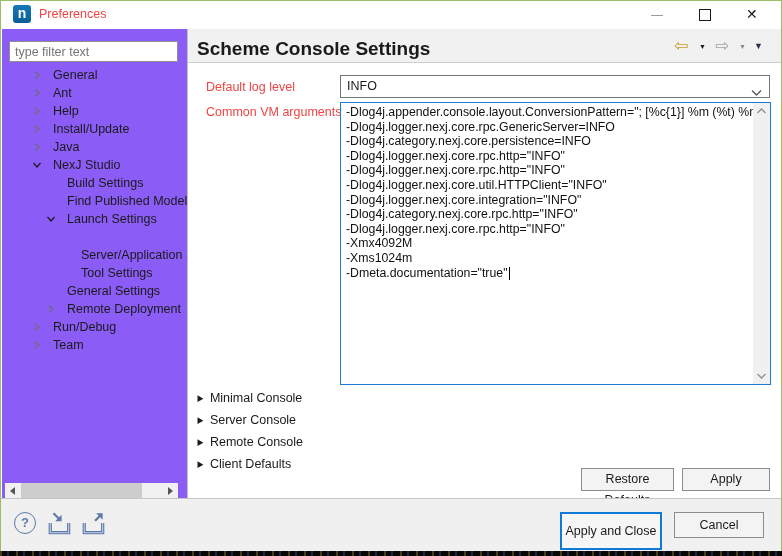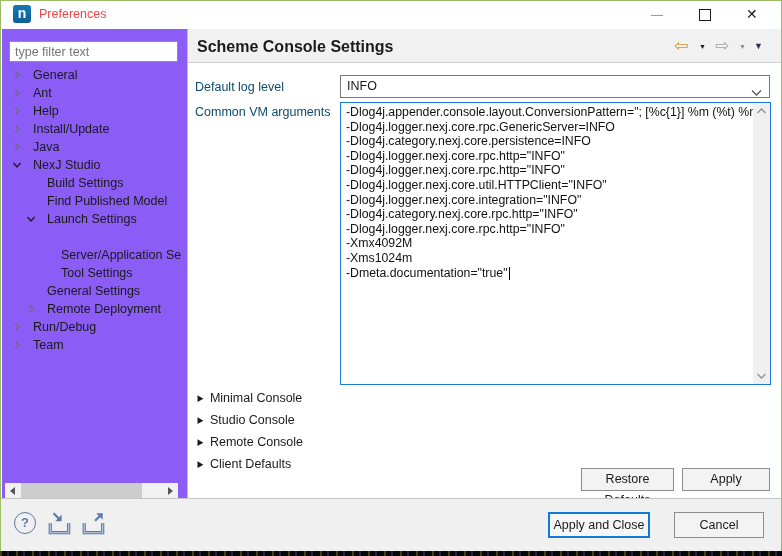--- a/index.html
+++ b/index.html
@@ -21,21 +21,21 @@
   .btn-min { left:640px; } .btn-max { left:688px; } .btn-close { left:736px; }
   .min-glyph { position:absolute; left:10px; top:14px; width:12px; height:1px; background:#9a9a9a; }
   .max-glyph { position:absolute; left:10px; top:8px; width:12px; height:12px; border:1.5px solid #1a1a1a; }
   .close-glyph { position:absolute; left:9px; top:5px; font-size:14px; color:#1a1a1a; }
 
   
   .sidebar { position:absolute; left:1px; top:28px; width:185px; height:469px; background:#8b5cf6; overflow:hidden; }
   .filter-input { position:absolute; left:7px; top:12px; width:169px; height:21px;
       border:1px solid #8f8f8f; font-family:inherit; font-size:12.5px; padding:0 5px; color:#1a1a1a; outline:none; }
   .filter-input::placeholder { color:#757575; opacity:1; }
-  .tree { position:absolute; left:0; top:37px; width:185px; }
+  .tree { position:absolute; left:0; top:37px; width:185px;padding-left:20px; }
   .tree-row { height:18px; line-height:18px; white-space:nowrap; font-size:12.5px; color:#1a1a1a;
               display:flex; align-items:center; overflow:hidden; }
   .chev { display:inline-block; width:10px; height:10px; flex:0 0 10px; margin-right:8px; position:relative; }
   .chev svg { position:absolute; left:0; top:0; }
   .tree-label { padding:1px 3px; }
   .tree-row.selected .tree-label { background:#dcdcdc; }
   .tree-hscroll { position:absolute; left:3px; top:454px; width:173px; height:16px; background:#f1f1f1; }
   .hs-btn { position:absolute; top:0; width:16px; height:16px; }
   .hs-left { left:0; } .hs-right { right:0; }
   .tri-l { position:absolute; left:5px; top:4px; width:0; height:0;
@@ -44,30 +44,30 @@
            border-top:4px solid transparent; border-bottom:4px solid transparent; border-left:5px solid #555; }
   .hs-thumb { position:absolute; left:16px; top:0; width:121px; height:16px; background:#cdcdcd; }
 
   .vsep { position:absolute; left:186px; top:28px; width:1px; height:469px; background:#c0c0c0; }
   .hsep { position:absolute; left:0; top:497px; width:780px; height:1px; background:#c6c6c6; }
 
   
   .rpanel { position:absolute; left:187px; top:28px; width:593px; height:469px; background:#fff; }
   .band { position:absolute; left:0; top:0; width:593px; height:34px; background:#f1f1f1;
           border-bottom:1px solid #cfcfcf; }
-  .band-title { position:absolute; left:9px; top:9px; font-size:16px; font-weight:bold; color:#1a1a1a; }
+  .band-title { position:absolute; left:9px; top:9px; font-size:19px; font-weight:bold; color:#1a1a1a; }
   .nav-glyph { position:absolute; top:7px; font-size:17px; line-height:20px; }
   .back-arrow { left:486px; color:#c8992e; }
   .fwd-arrow { left:527px; color:#a0a0a0; }
   .dd { position:absolute; top:14px; font-size:7px; }
   .dd-back { left:511px; color:#1a1a1a; }
   .dd-fwd { left:551px; color:#8a8a8a; }
   .dd-view { left:566px; top:12px; font-size:9px; color:#352a4d; }
 
-  .form-label { position:absolute; left:7px; font-size:12.5px; color:#0c4a6e; }
+  .form-label { position:absolute; left:18px; font-size:12.5px; color:#ef4444; }
   .log-select { position:absolute; left:152px; top:46px; width:430px; height:23px; background:#fff;
                 border:1px solid #777; font-size:12.5px; color:#1a1a1a; line-height:21px; padding-left:6px; }
   .sel-chev { position:absolute; right:7px; top:7px; }
 
   .vm-box { position:absolute; left:152px; top:73px; width:431px; height:283px; background:#fff;
             border:1px solid #1b7bd4; overflow:hidden; }
   .vm-lines { position:absolute; left:5px; top:2px; right:20px; font-size:12.3px; color:#111;
               line-height:14.6px; white-space:nowrap; }
   .caret { display:inline-block; width:0; height:13px; border-left:1px solid #000;
            vertical-align:text-bottom; margin-left:1px; }
@@ -85,21 +85,21 @@
   .btn-restore { left:393px; top:439px; width:93px; height:23px; line-height:21px; }
   .btn-apply   { left:494px; top:439px; width:88px; height:23px; line-height:21px; }
 
   
   .bottombar { position:absolute; left:0; top:498px; width:780px; height:52px; background:#f0f0f0; }
   .help-circle { position:absolute; left:13px; top:13px; width:22px; height:22px; border-radius:50%;
                  border:1.5px solid #5d7aa8; color:#5d7aa8; font-size:13px; font-weight:bold;
                  text-align:center; line-height:19px; }
   .io-icon { position:absolute; top:13px; width:26px; height:24px; }
   .icon-import { left:46px; } .icon-export { left:80px; }
-  .btn-apply-close { left:547px; top:13px; width:102px; height:26px; line-height:22px;
+  .btn-apply-close { left:559px; top:13px; width:102px; height:38px; line-height:22px;
                      border:2px solid #0f7bd7; background:#f6f6f6; }
   .btn-cancel { left:673px; top:13px; width:90px; height:26px; line-height:24px; }
 </style>
 </head>
 <body>
 
 <div class="stage">
   <div class="dialog">
 
     <div class="titlebar">
@@ -286,21 +286,21 @@
         </div>
       </div>
 
       <div id="console-host">
           <div class="console-row" style="top: 360px;">
             <span class="twistie">▶</span>
             <span>Minimal Console</span>
           </div>
           <div class="console-row" style="top: 382px;">
             <span class="twistie">▶</span>
-            <span>Studio Console</span>
+            <span>Server Console</span>
           </div>
           <div class="console-row" style="top: 404px;">
             <span class="twistie">▶</span>
             <span>Remote Console</span>
           </div>
           <div class="console-row" style="top: 426px;">
             <span class="twistie">▶</span>
             <span>Client Defaults</span>
           </div>
         </div>

